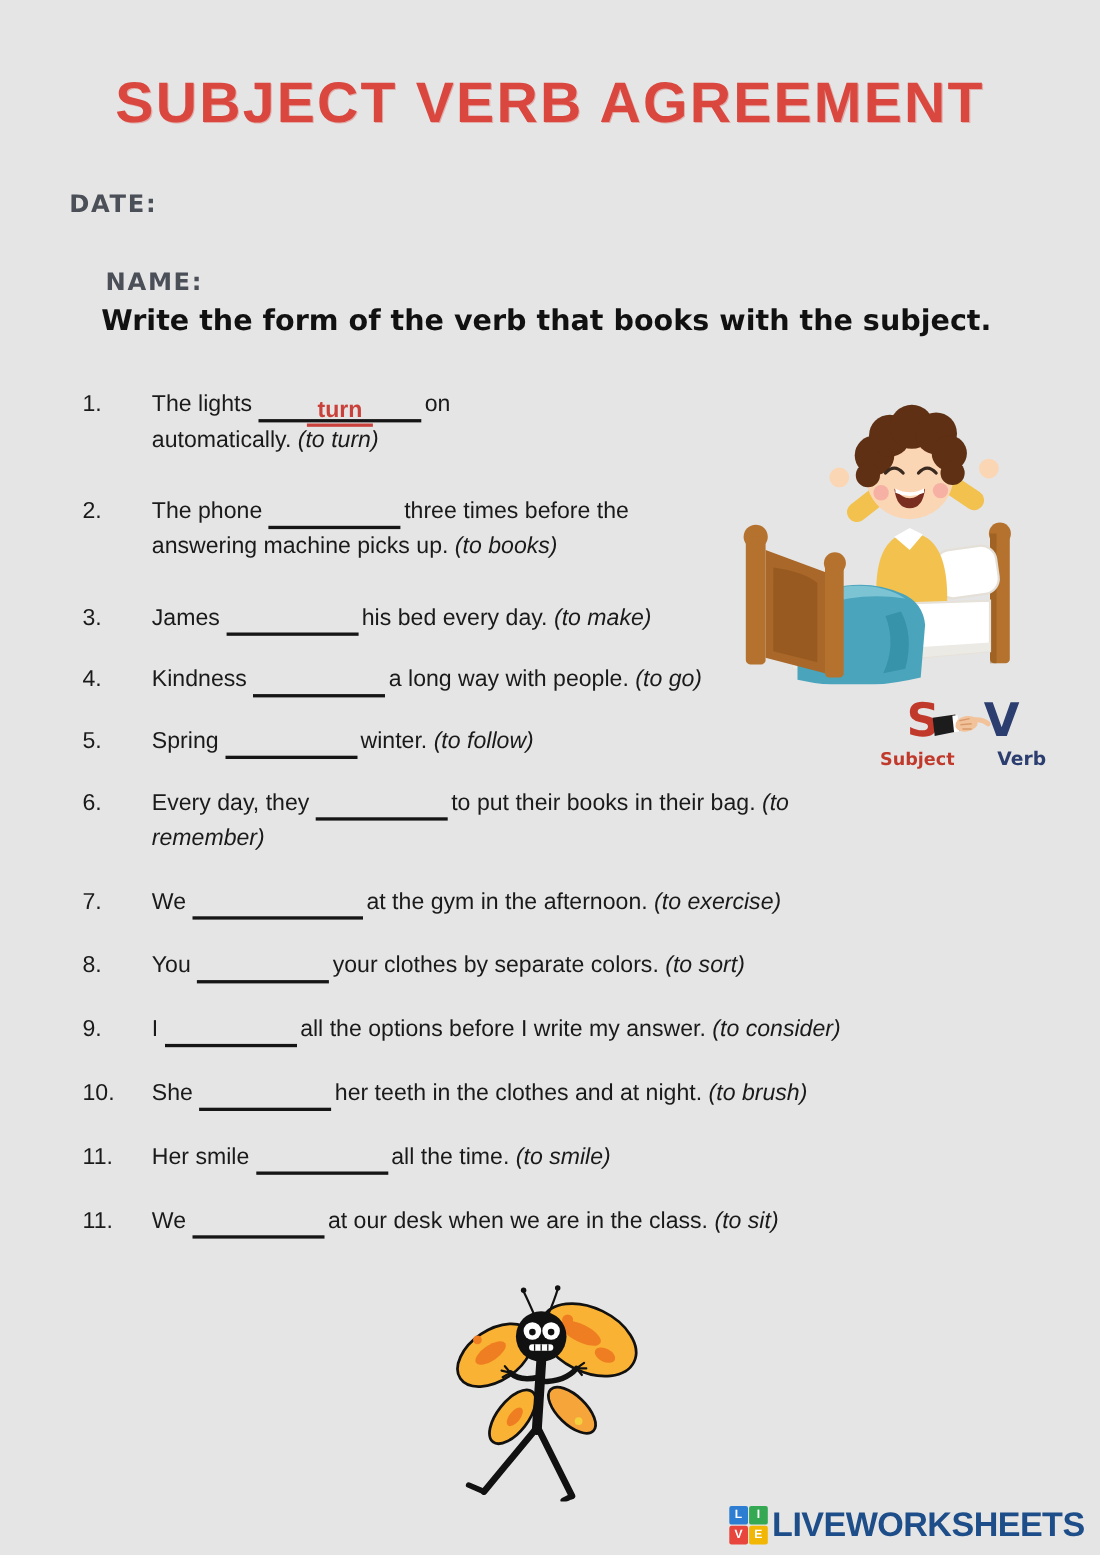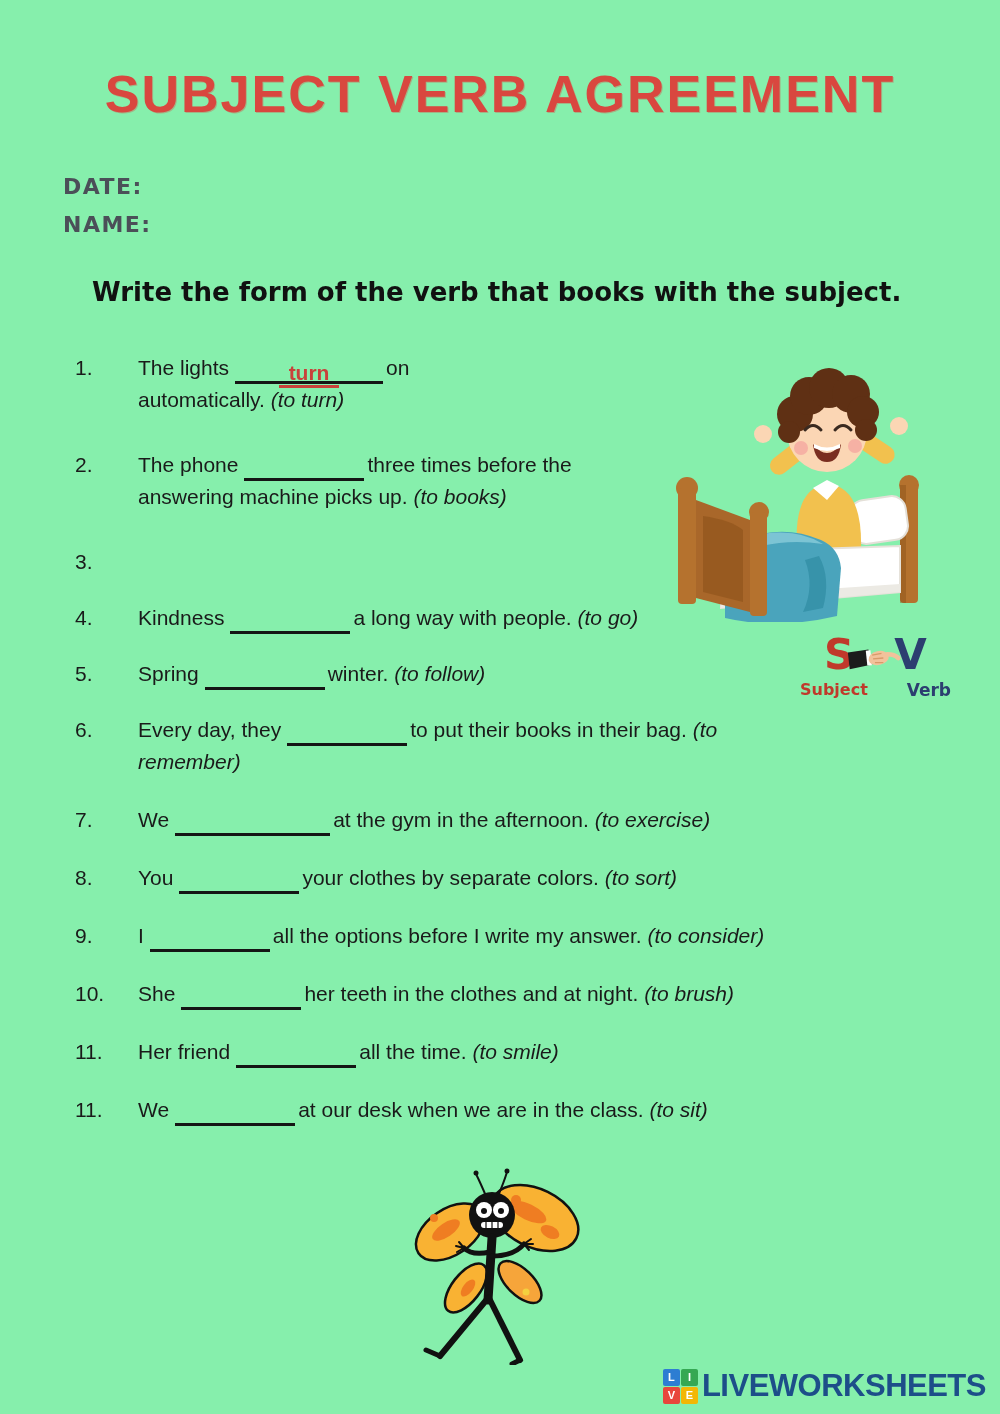--- a/index.html
+++ b/index.html
@@ -1,19 +1,19 @@
 <!DOCTYPE html>
 <html><head>
 <meta charset="utf-8">
 <style>
   html,body{margin:0;padding:0;background:#ffffff;}
   .page{
     position:relative;
     width:1000px;height:1414px;
-    background:#86efac;
+    background:#e5e5e5;
     font-family:"Liberation Sans", sans-serif;
     color:#1a1a1a;
     overflow:hidden;
   }
   .title{
     position:absolute;top:64px;left:0;width:100%;
     text-align:center;
     font-family:"Liberation Sans", sans-serif;
     font-weight:bold;
     font-size:52px;
@@ -23,21 +23,21 @@
   }
   .field-label{
     position:absolute;left:63px;
     font-family:"DejaVu Sans", sans-serif;
     font-weight:bold;
     font-size:22px;
     letter-spacing:1.5px;
     color:#4b4f58;
   }
   .date-label{top:174px;text-align:right;}
-  .name-label{top:212px;}
+  .name-label{top:245px;margin-left:33px;}
   .instruction{
     position:absolute;left:92px;top:277px;width:880px;
     font-family:"DejaVu Sans", sans-serif;
     font-weight:bold;
     font-size:26px;
     color:#111111;
   }
   .items{
     position:absolute;left:75px;top:352px;width:880px;
   }
@@ -147,20 +147,21 @@
       <div class="content"><span>The lights</span><span class="blank wide"><span class="answer">turn</span></span><span>on automatically.</span> <span class="hint">(to turn)</span></div>
     </div>
 
     <div class="item w-mid m-lg">
       <span class="num">2.</span>
       <div class="content"><span>The phone</span><span class="blank"><span class="answer"></span></span><span>three times before the answering machine picks up.</span> <span class="hint">(to books)</span></div>
     </div>
 
     <div class="item m-sm">
       <span class="num">3.</span>
+      <div class="content"><span>James</span><span class="blank"><span class="answer"></span></span><span>his bed every day.</span> <span class="hint">(to make)</span></div>
     </div>
 
     <div class="item m-sm">
       <span class="num">4.</span>
       <div class="content"><span>Kindness</span><span class="blank"><span class="answer"></span></span><span>a long way with people.</span> <span class="hint">(to go)</span></div>
     </div>
 
     <div class="item m-sm">
       <span class="num">5.</span>
       <div class="content"><span>Spring</span><span class="blank"><span class="answer"></span></span><span>winter.</span> <span class="hint">(to follow)</span></div>
@@ -186,21 +187,21 @@
       <div class="content"><span>I</span><span class="blank"><span class="answer"></span></span><span>all the options before I write my answer.</span> <span class="hint">(to consider)</span></div>
     </div>
 
     <div class="item">
       <span class="num">10.</span>
       <div class="content"><span>She</span><span class="blank"><span class="answer"></span></span><span>her teeth in the clothes and at night.</span> <span class="hint">(to brush)</span></div>
     </div>
 
     <div class="item">
       <span class="num">11.</span>
-      <div class="content"><span>Her friend</span><span class="blank"><span class="answer"></span></span><span>all the time.</span> <span class="hint">(to smile)</span></div>
+      <div class="content"><span>Her smile</span><span class="blank"><span class="answer"></span></span><span>all the time.</span> <span class="hint">(to smile)</span></div>
     </div>
 
     <div class="item">
       <span class="num">11.</span>
       <div class="content"><span>We</span><span class="blank"><span class="answer"></span></span><span>at our desk when we are in the class.</span> <span class="hint">(to sit)</span></div>
     </div>
 
   </div>
 
   <div class="bed-figure">

